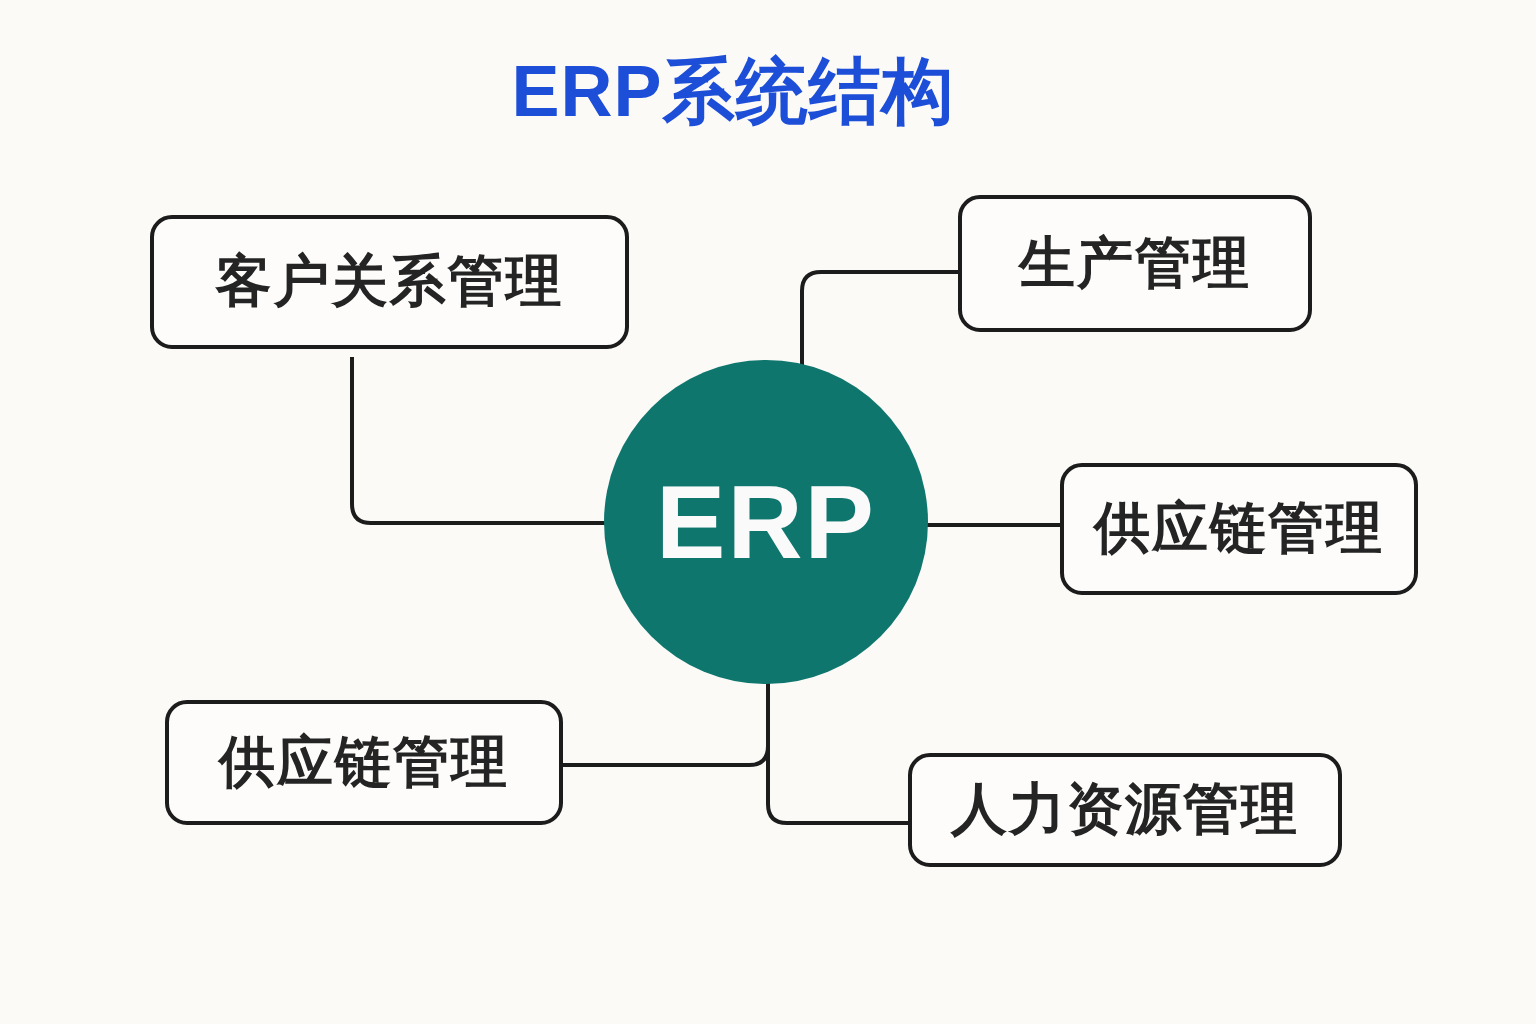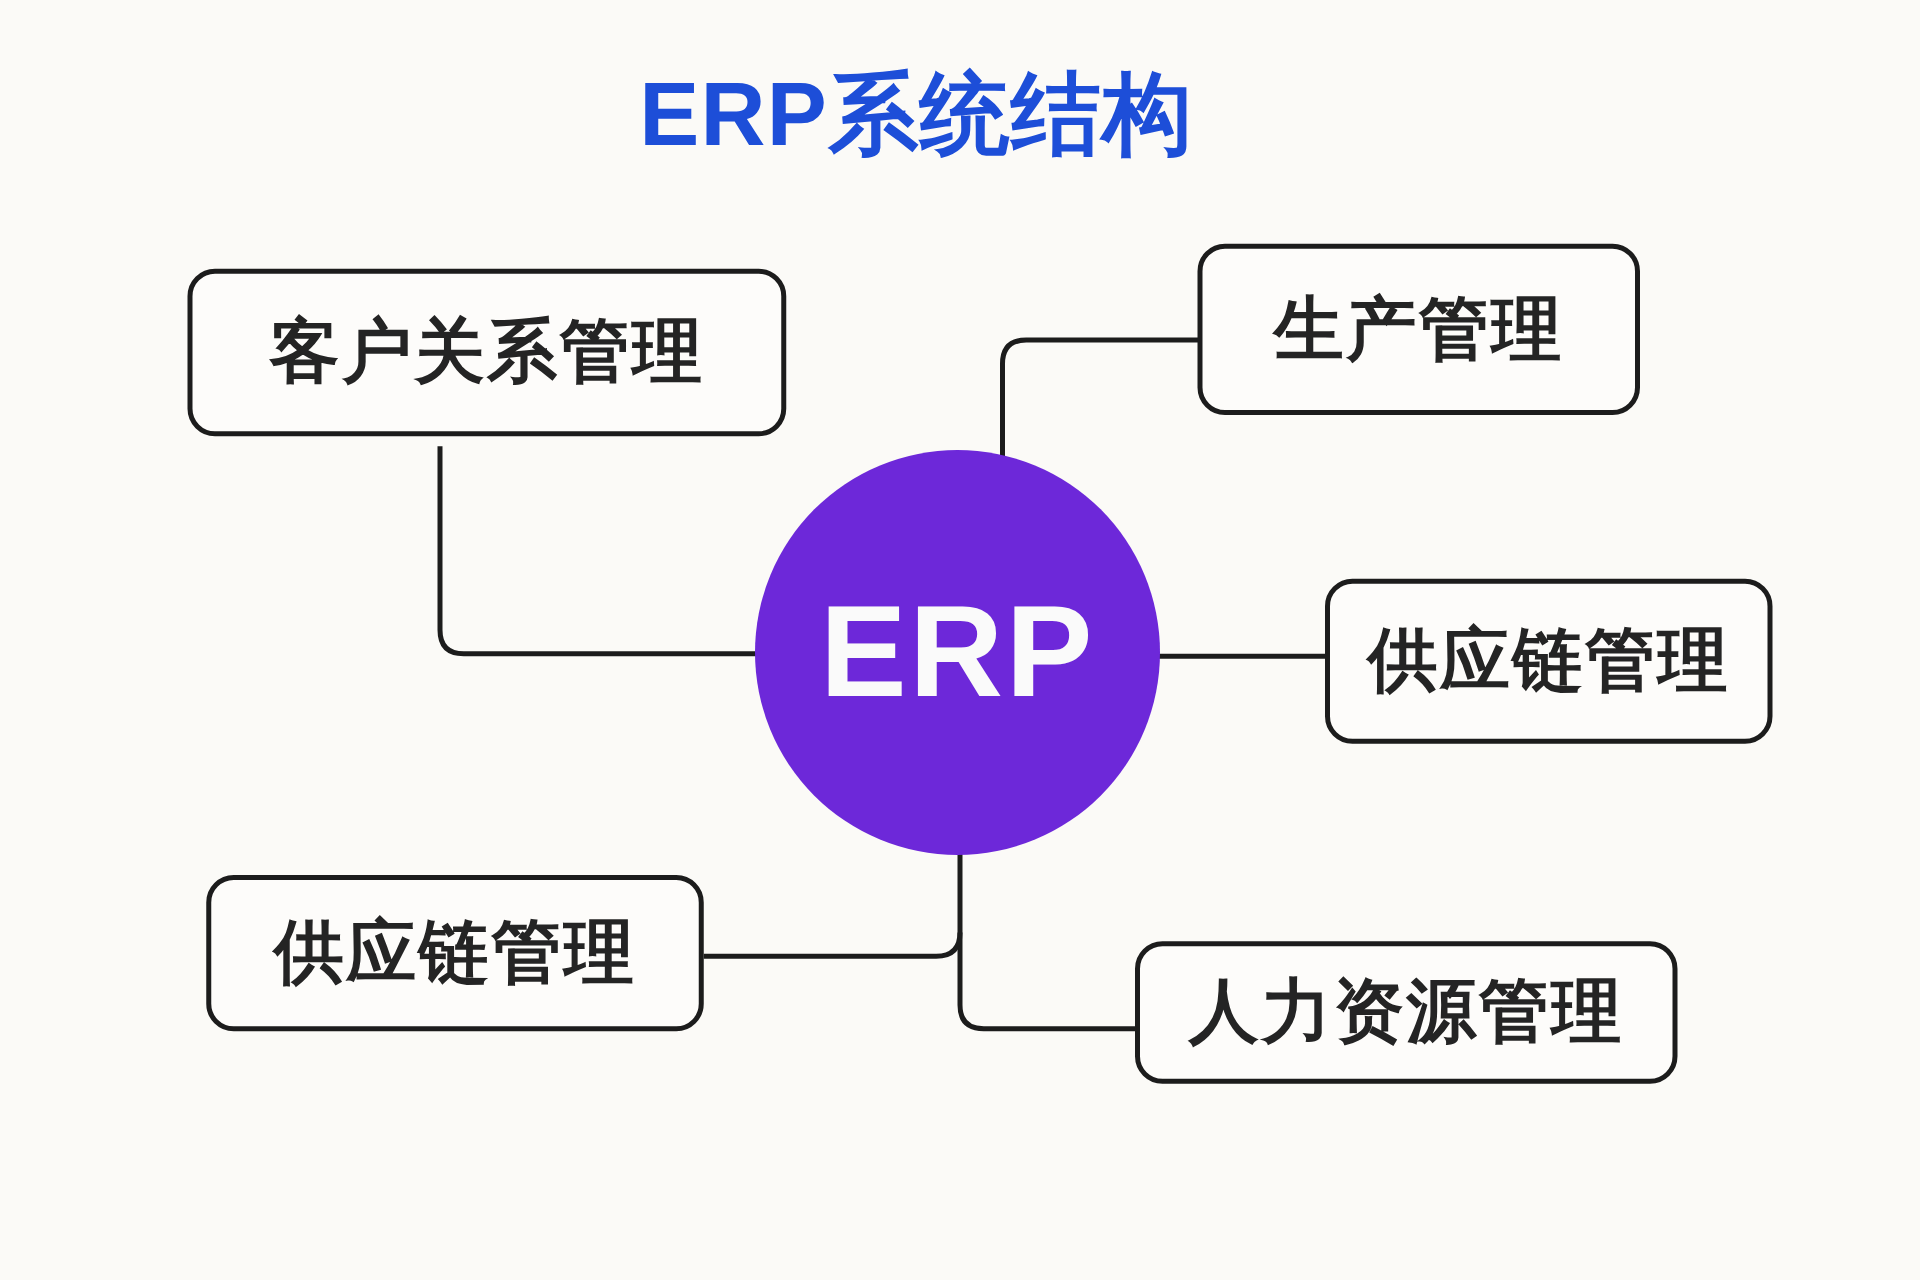--- a/index.html
+++ b/index.html
@@ -61,21 +61,21 @@
   .node-finance      { left: 1060px; top: 463px; width: 358px; height: 132px; }
   .node-supply-chain { left: 165px;  top: 700px; width: 398px; height: 125px; }
   .node-hr           { left: 908px;  top: 753px; width: 434px; height: 114px; }
   .center-node {
     position: absolute;
     left: 604px;
     top: 360px;
     width: 324px;
     height: 324px;
     border-radius: 50%;
-    background: #6d28d9;
+    background: #0f766e;
     display: flex;
     align-items: center;
     justify-content: center;
   }
   .center-node .center-label {
     font-size: 104px;
     font-weight: 800;
     color: #fafafa;
     letter-spacing: 2px;
   }

